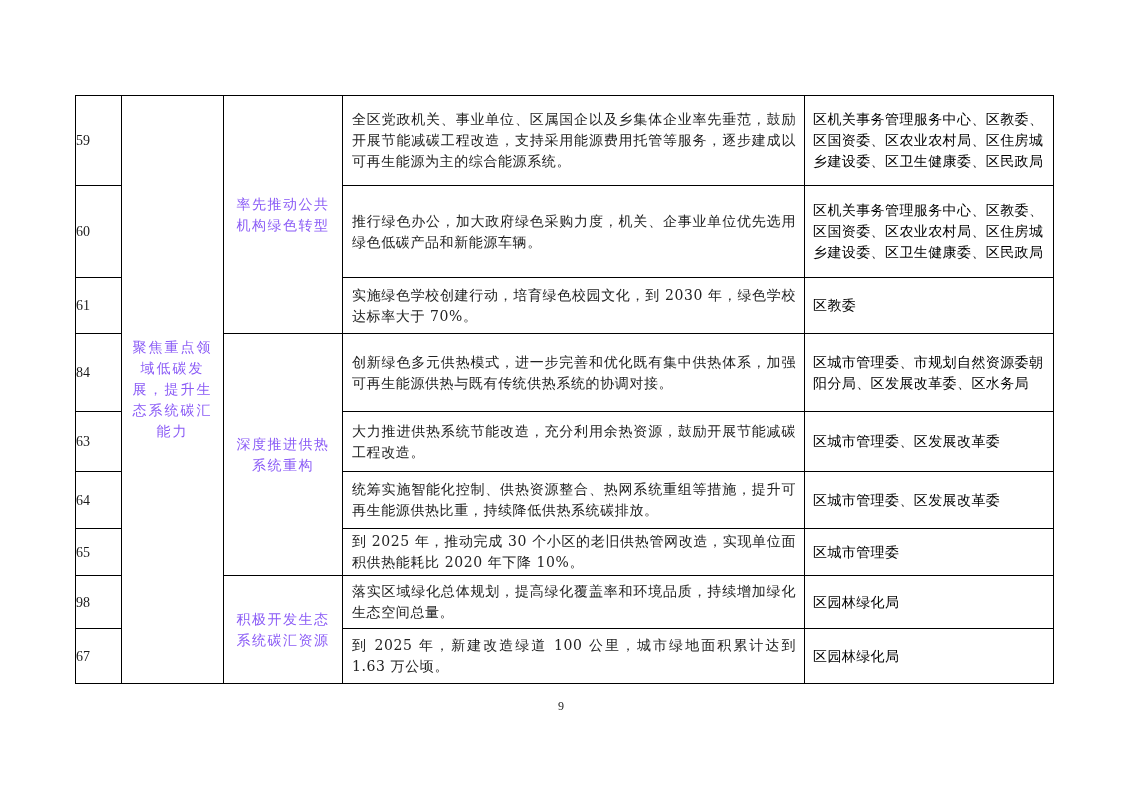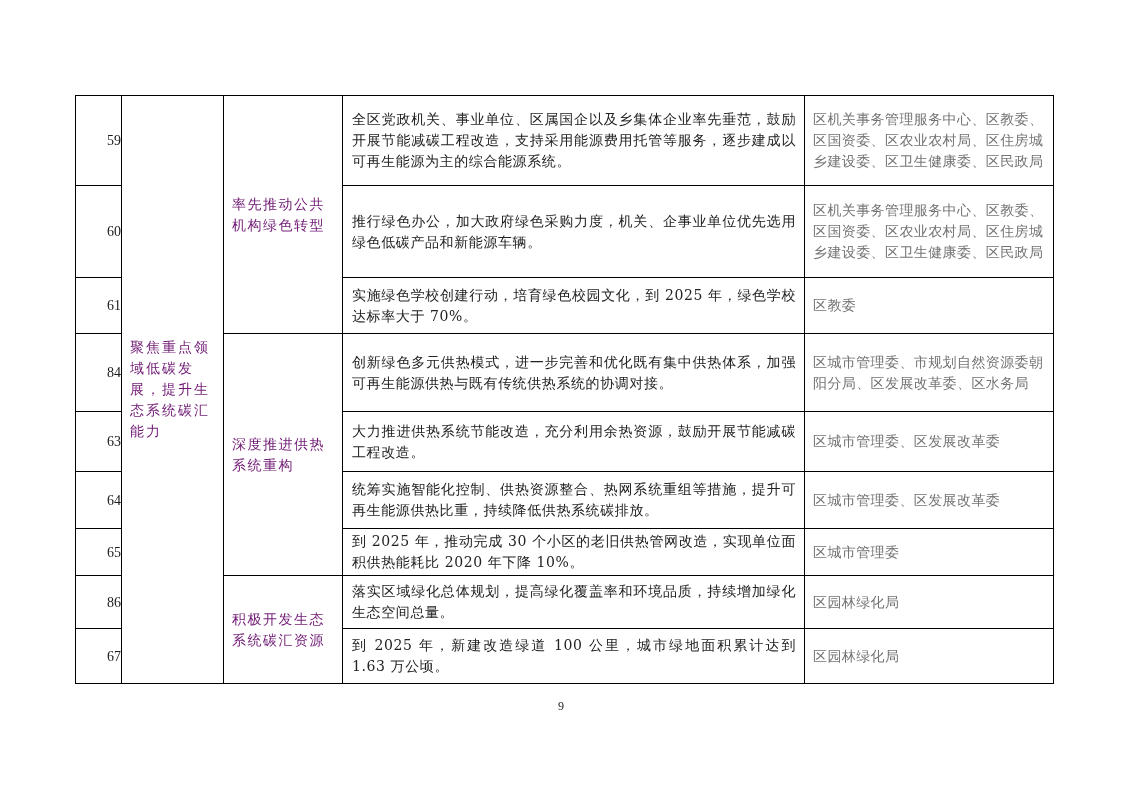--- a/index.html
+++ b/index.html
@@ -2,26 +2,26 @@
 <html><head>
 <meta charset="utf-8">
 <style>
   html, body { margin: 0; padding: 0; background: #ffffff; }
   body { width: 1122px; height: 793px; position: relative; overflow: hidden;
          font-family: "DejaVu Serif", "Liberation Serif", serif; color: #1a1a1a; }
   table.doc-table { position: absolute; left: 75px; top: 95px; width: 978px;
          border-collapse: collapse; table-layout: fixed; }
   table.doc-table td { border: 1.4px solid #000; padding: 0; vertical-align: middle;
          font-size: 14px; line-height: 21px; }
-  td.num { text-align: right; font-family: "Liberation Serif", serif; font-size: 15px; }
-  td.cat, td.sub { text-align: left; padding: 0 8px !important; color: #701a75; }
+  td.num { text-align: left; font-family: "Liberation Serif", serif; font-size: 15px; }
+  td.cat, td.sub { text-align: center; padding: 0 8px !important; color: #8b5cf6; }
   td.cat { letter-spacing: 2px; }
   td.sub { letter-spacing: 1.5px; }
   td.task { padding: 2px 8px 2px 9px !important; text-align: justify; letter-spacing: 0.6px; color: #222; }
-  td.dept { padding: 2px 6px 2px 8px !important; letter-spacing: 0.4px; color: #737373; }
+  td.dept { padding: 2px 6px 2px 8px !important; letter-spacing: 0.4px; color: #000000; }
   .page-number { position: absolute; left: 0; width: 1122px; top: 699px; text-align: center;
          font-family: "Liberation Serif", serif; font-size: 12px; color: #222; }
 </style>
 </head>
 <body>
 
 <table class="doc-table">
   <colgroup>
     <col style="width:46px">
     <col style="width:102px">
@@ -37,21 +37,21 @@
       <td class="task">全区党政机关、事业单位、区属国企以及乡集体企业率先垂范，鼓励开展节能减碳工程改造，支持采用能源费用托管等服务，逐步建成以可再生能源为主的综合能源系统。</td>
       <td class="dept">区机关事务管理服务中心、区教委、区国资委、区农业农村局、区住房城乡建设委、区卫生健康委、区民政局</td>
     </tr>
     <tr style="height:92px">
       <td class="num">60</td>
       <td class="task">推行绿色办公，加大政府绿色采购力度，机关、企事业单位优先选用绿色低碳产品和新能源车辆。</td>
       <td class="dept">区机关事务管理服务中心、区教委、区国资委、区农业农村局、区住房城乡建设委、区卫生健康委、区民政局</td>
     </tr>
     <tr style="height:56px">
       <td class="num">61</td>
-      <td class="task">实施绿色学校创建行动，培育绿色校园文化，到 2025 年，绿色学校达标率大于 70%。</td>
+      <td class="task">实施绿色学校创建行动，培育绿色校园文化，到 2030 年，绿色学校达标率大于 70%。</td>
       <td class="dept">区教委</td>
     </tr>
     <tr style="height:78px">
       <td class="num">84</td>
       <td class="sub" rowspan="4">深度推进供热系统重构</td>
       <td class="task">创新绿色多元供热模式，进一步完善和优化既有集中供热体系，加强可再生能源供热与既有传统供热系统的协调对接。</td>
       <td class="dept">区城市管理委、市规划自然资源委朝阳分局、区发展改革委、区水务局</td>
     </tr>
     <tr style="height:60px">
       <td class="num">63</td>
@@ -62,21 +62,21 @@
       <td class="num">64</td>
       <td class="task">统筹实施智能化控制、供热资源整合、热网系统重组等措施，提升可再生能源供热比重，持续降低供热系统碳排放。</td>
       <td class="dept">区城市管理委、区发展改革委</td>
     </tr>
     <tr style="height:42px">
       <td class="num">65</td>
       <td class="task">到 2025 年，推动完成 30 个小区的老旧供热管网改造，实现单位面积供热能耗比 2020 年下降 10%。</td>
       <td class="dept">区城市管理委</td>
     </tr>
     <tr style="height:53px">
-      <td class="num">86</td>
+      <td class="num">98</td>
       <td class="sub" rowspan="2">积极开发生态系统碳汇资源</td>
       <td class="task">落实区域绿化总体规划，提高绿化覆盖率和环境品质，持续增加绿化生态空间总量。</td>
       <td class="dept">区园林绿化局</td>
     </tr>
     <tr style="height:55px">
       <td class="num">67</td>
       <td class="task">到 2025 年，新建改造绿道 100 公里，城市绿地面积累计达到 1.63 万公顷。</td>
       <td class="dept">区园林绿化局</td>
     </tr>
   </tbody>

